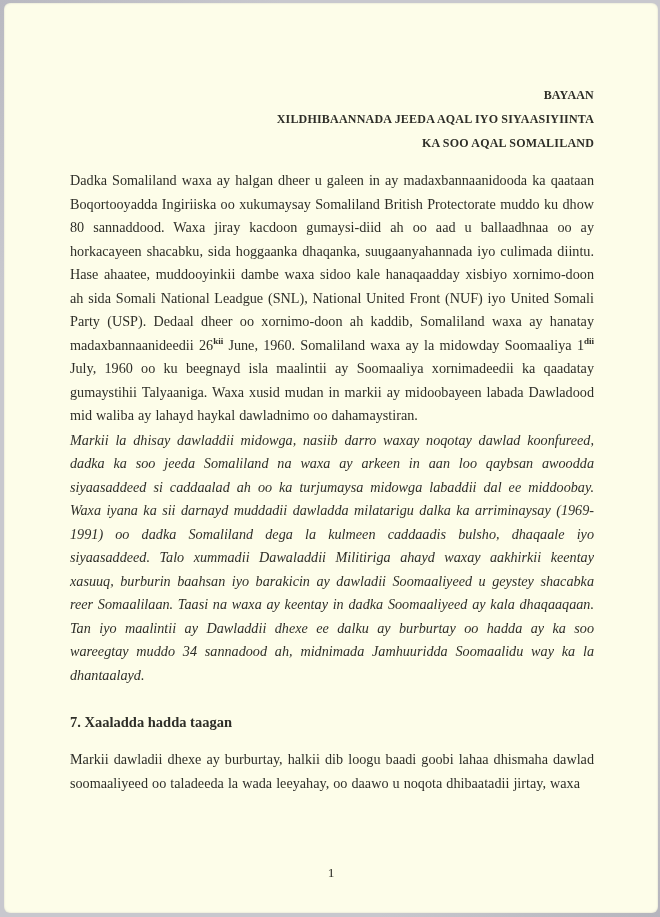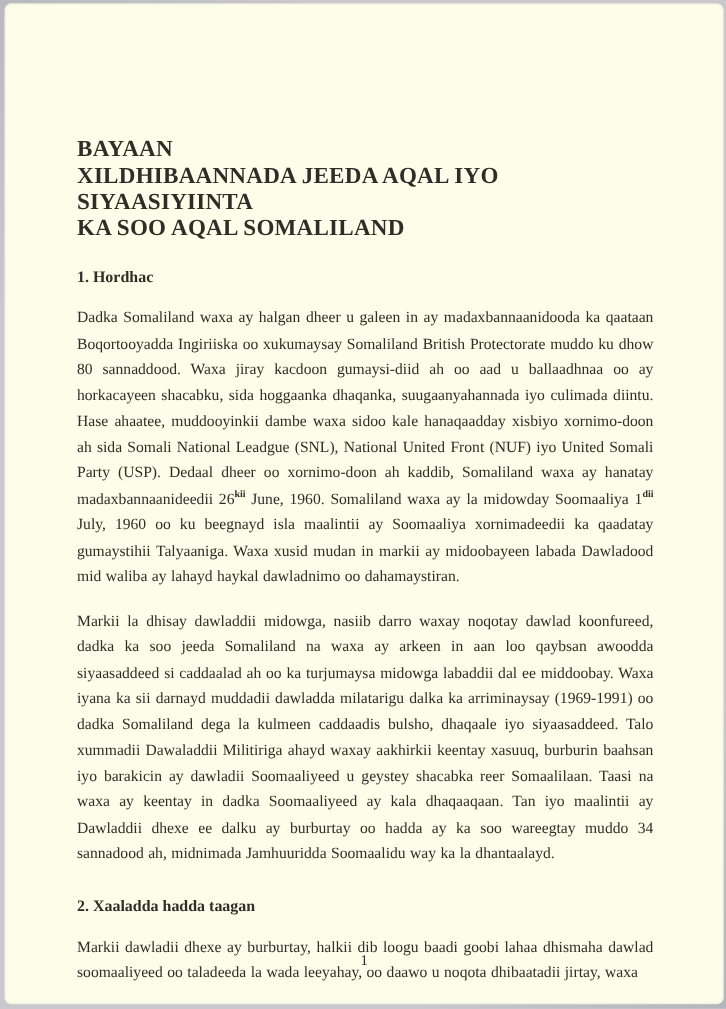--- a/index.html
+++ b/index.html
@@ -29,24 +29,24 @@
     color: #2e2e28;
   }
   .content {
     position: absolute;
     left: 66px;
     right: 64px;
     top: 0;
     bottom: 0;
   }
   .title-block {
-    padding-top: 120px;
-    text-align: left;
+    padding-top: 80px;
+    text-align: right;
     font-weight: bold;
-    font-size: 21px;
+    font-size: 12px;
     line-height: 24px;
     letter-spacing: 0.2px;
   }
   .section-heading {
     font-weight: bold;
     font-size: 14.5px;
     line-height: 24px;
     margin: 0;
     margin-top: 21px;
   }
@@ -55,21 +55,22 @@
   }
   p.body-para {
     margin: 0;
     margin-top: 14px;
     font-size: 14.2px;
     line-height: 23.5px;
     text-align: justify;
     word-spacing: 0.5px;
   }
   p.body-para.gap-large {
-    margin-top: 17px;
+    margin-top: 1px;
+    font-style: italic;
   }
   sup {
     font-size: 9px;
     line-height: 0;
     vertical-align: super;
     font-weight: bold;
   }
   .page-footer {
     position: absolute;
     bottom: 32px;
@@ -85,27 +86,26 @@
 <div class="photo-frame">
   <div class="page">
     <div class="content">
 
       <div class="title-block">
         <div>BAYAAN</div>
         <div>XILDHIBAANNADA JEEDA AQAL IYO SIYAASIYIINTA</div>
         <div>KA SOO AQAL SOMALILAND</div>
       </div>
 
-      <h2 class="section-heading">1. Hordhac</h2>
 
       <p class="body-para"><span>Dadka Somaliland waxa ay halgan dheer u galeen in ay madaxbannaanidooda ka qaataan Boqortooyadda Ingiriiska oo xukumaysay Somaliland British Protectorate muddo ku dhow 80 sannaddood. Waxa jiray kacdoon gumaysi-diid ah oo aad u ballaadhnaa oo ay horkacayeen shacabku, sida hoggaanka dhaqanka, suugaanyahannada iyo culimada diintu. Hase ahaatee, muddooyinkii dambe waxa sidoo kale hanaqaadday xisbiyo xornimo-doon ah sida Somali National Leadgue (SNL), National United Front (NUF) iyo United Somali Party (USP). Dedaal dheer oo xornimo-doon ah kaddib, Somaliland waxa ay hanatay madaxbannaanideedii 26</span><sup>kii</sup><span> June, 1960.  Somaliland waxa ay la midowday Soomaaliya 1</span><sup>dii</sup><span> July, 1960 oo ku beegnayd isla maalintii ay Soomaaliya xornimadeedii ka qaadatay gumaystihii Talyaaniga. Waxa xusid mudan in markii ay midoobayeen labada Dawladood mid waliba ay lahayd haykal dawladnimo oo dahamaystiran.</span></p>
 
       <p class="body-para gap-large">Markii la dhisay dawladdii midowga, nasiib darro waxay noqotay dawlad koonfureed, dadka ka soo jeeda Somaliland na waxa ay arkeen in aan loo qaybsan awoodda siyaasaddeed si caddaalad ah oo ka turjumaysa midowga labaddii dal ee middoobay. Waxa iyana ka sii darnayd muddadii dawladda milatarigu dalka ka arriminaysay (1969-1991) oo dadka Somaliland dega la kulmeen caddaadis bulsho, dhaqaale iyo siyaasaddeed.  Talo xummadii Dawaladdii Militiriga ahayd waxay aakhirkii keentay xasuuq, burburin baahsan iyo barakicin ay dawladii Soomaaliyeed u geystey shacabka reer Somaalilaan. Taasi na waxa ay keentay in dadka Soomaaliyeed ay kala dhaqaaqaan. Tan iyo maalintii ay Dawladdii dhexe ee dalku ay burburtay oo hadda ay ka soo wareegtay muddo 34 sannadood ah, midnimada Jamhuuridda Soomaalidu way ka la dhantaalayd.</p>
 
-      <h2 class="section-heading second">2. Xaaladda hadda taagan</h2>
+      <h2 class="section-heading second">7. Xaaladda hadda taagan</h2>
 
       <p class="body-para">Markii dawladii dhexe ay burburtay, halkii dib loogu baadi goobi lahaa dhismaha dawlad soomaaliyeed oo taladeeda la wada leeyahay, oo daawo u noqota dhibaatadii jirtay, waxa</p>
 
     </div>
 
     <div class="page-footer">1</div>
   </div>
 </div>
 
 </body></html>

